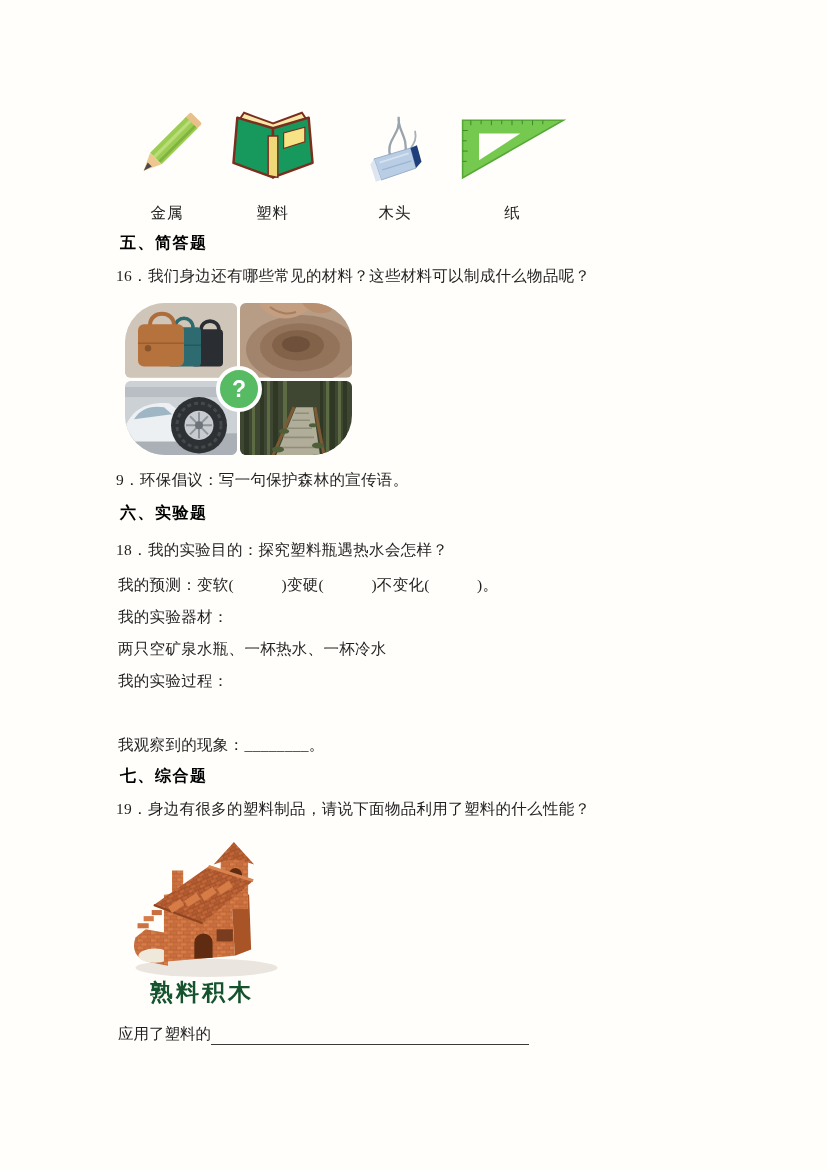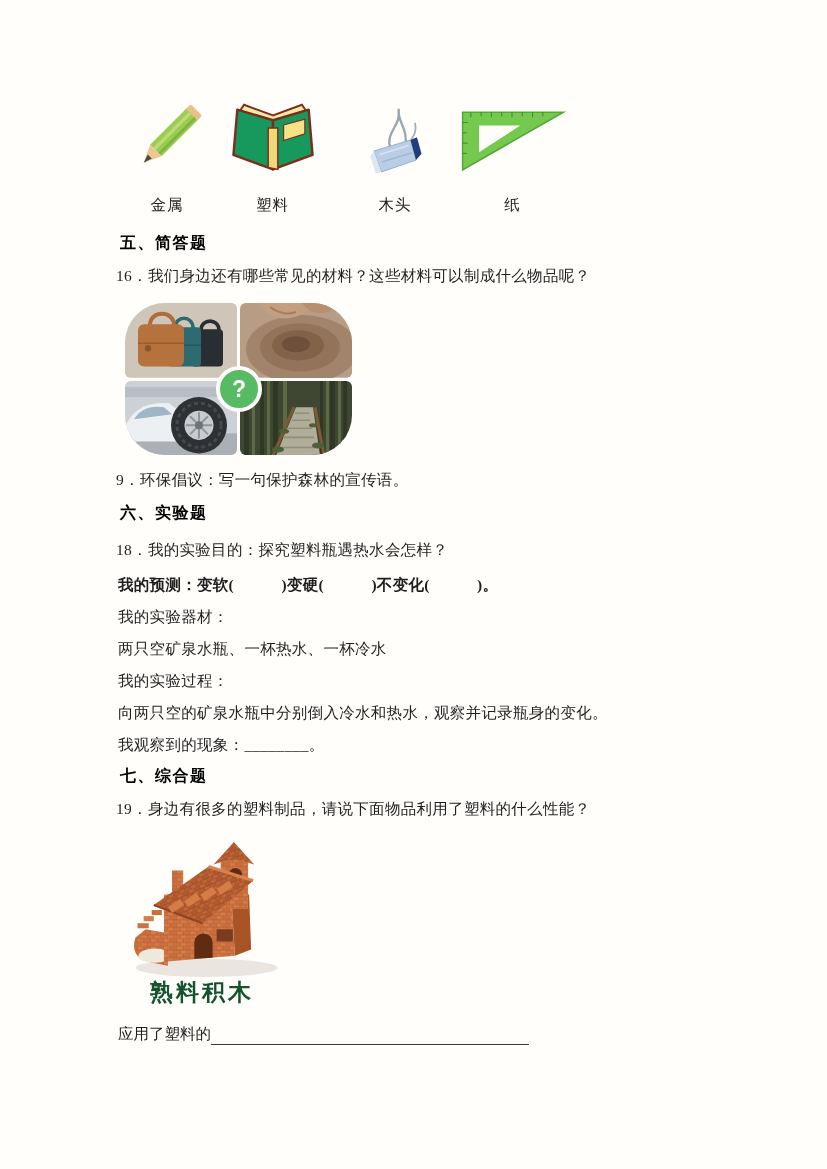--- a/index.html
+++ b/index.html
@@ -5,21 +5,21 @@
   html,body{margin:0;padding:0;background:#ffffff;}
   .page{
     position:relative;width:827px;height:1169px;margin:0 auto;
     background:#fffefb;overflow:hidden;
     font-family:"Liberation Serif","DejaVu Serif",serif;color:#1f1f1f;
   }
   .txt{position:absolute;font-size:15.5px;letter-spacing:.3px;white-space:nowrap;}
   .sec{position:absolute;font-size:16px;font-weight:bold;letter-spacing:1.5px;color:#000;white-space:nowrap;}
 
   
-  .material-figure{position:absolute;top:84px;height:132px;display:flex;flex-direction:column;align-items:center;justify-content:space-between;}
+  .material-figure{position:absolute;top:92px;height:132px;display:flex;flex-direction:column;align-items:center;justify-content:space-between;}
   .material-figure .iconbox{flex:1;display:flex;align-items:center;justify-content:center;}
   .material-label{font-size:15.5px;letter-spacing:1px;}
 
   
   .collage{position:absolute;left:125px;top:303px;width:227px;height:152px;
     display:grid;grid-template-columns:1fr 1fr;grid-template-rows:1fr 1fr;gap:3px;}
   .cell{overflow:hidden;background:#ddd;}
   .cell svg{width:100%;height:100%;display:block;}
   .cell.tl{border-radius:40px 6px 6px 6px;}
   .cell.tr{border-radius:6px 40px 6px 6px;}
@@ -197,25 +197,24 @@
         </g>
       </svg>
     </div>
     <div class="qbadge">?</div>
   </div>
 
   <div class="txt" style="left:116px;top:470px;">9．环保倡议：写一句保护森林的宣传语。</div>
 
   <div class="sec" style="left:120px;top:503px;">六、实验题</div>
   <div class="txt" style="left:116px;top:540px;">18．我的实验目的：探究塑料瓶遇热水会怎样？</div>
-  <div class="txt" style="left:118px;top:575px;font-weight:bold;">我的预测：变软(　　　)变硬(　　　)不变化(　　　)。</div>
+  <div class="txt" style="left:118px;top:575px;">我的预测：变软(　　　)变硬(　　　)不变化(　　　)。</div>
   <div class="txt" style="left:118px;top:607px;">我的实验器材：</div>
   <div class="txt" style="left:118px;top:639px;">两只空矿泉水瓶、一杯热水、一杯冷水</div>
   <div class="txt" style="left:118px;top:671px;">我的实验过程：</div>
-  <div class="txt" style="left:118px;top:703px;">向两只空的矿泉水瓶中分别倒入冷水和热水，观察并记录瓶身的变化。</div>
   <div class="txt" style="left:118px;top:735px;">我观察到的现象：________。</div>
 
   <div class="sec" style="left:120px;top:766px;">七、综合题</div>
   <div class="txt" style="left:116px;top:799px;">19．身边有很多的塑料制品，请说下面物品利用了塑料的什么性能？</div>
 
   <div class="house">
     <svg viewBox="0 0 155 140">
       <defs>
         <pattern id="bp" width="13" height="7.5" patternUnits="userSpaceOnUse">
           <rect width="13" height="7.5" fill="#b95f33"></rect>

